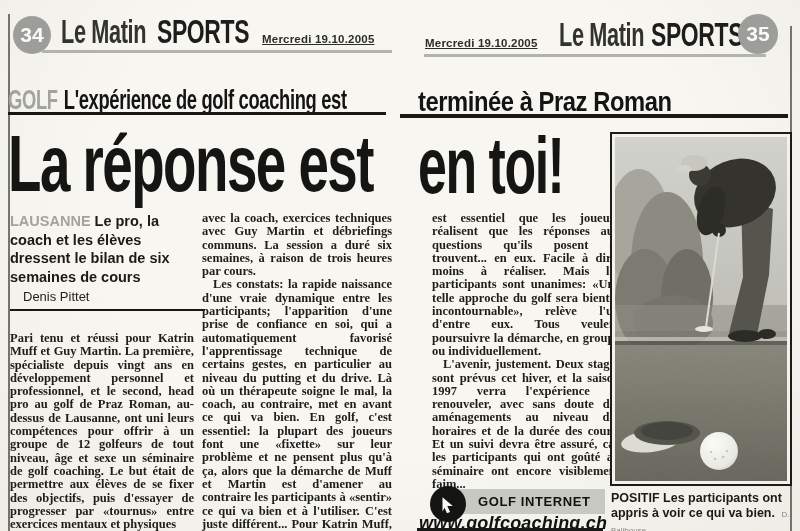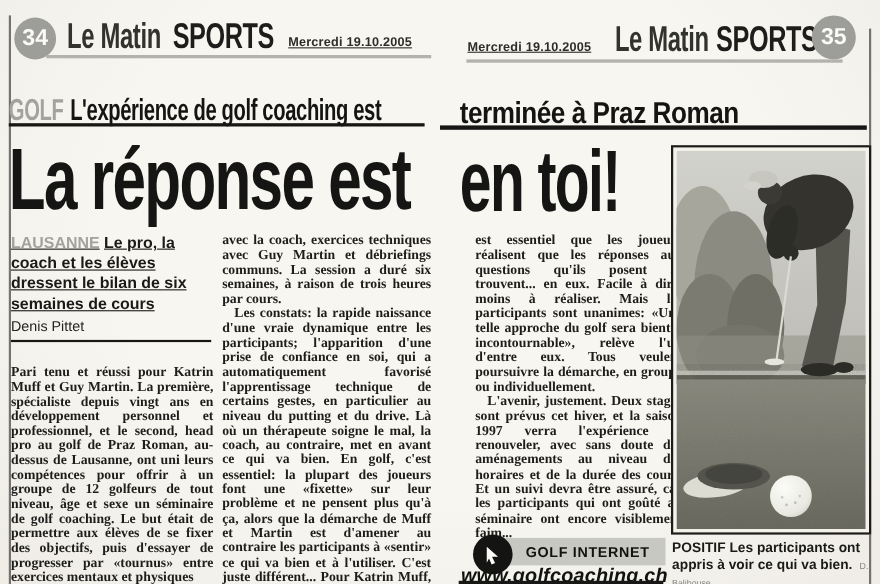--- a/index.html
+++ b/index.html
@@ -17,23 +17,23 @@
   .pagenum{
     width:38px;height:38px;border-radius:50%;background:#9d9d99;color:#fbfaf7;
     font-weight:bold;font-size:21px;display:flex;align-items:center;justify-content:center;
   }
   .masthead-name{font-size:31px;font-weight:bold;color:#32322f;letter-spacing:-.5px;}
   .masthead-section{font-size:31px;font-weight:bold;color:#1d1d1b;letter-spacing:-.5px;}
   .date{font-size:11.5px;font-weight:bold;color:#2d2d2a;letter-spacing:.2px;text-decoration:underline;}
   .kicker{font-size:27px;font-weight:bold;letter-spacing:-.5px;color:#141412;}
   .kicker .lab{color:#a3a39d;margin-right:9px;}
   .headline{font-size:72px;font-weight:bold;letter-spacing:-2px;color:#151513;line-height:72px;}
-  .lead{width:186px;font-size:14.5px;line-height:18.5px;font-weight:bold;color:#1a1a18;text-decoration:underline;}
+  .lead{width:186px;font-size:14.5px;line-height:18.5px;font-weight:bold;color:#1a1a18;}
   .lead .loc{color:#a3a39d;margin-right:4px;}
-  .byline{width:182px;font-size:13px;color:#232321;padding-bottom:5px;border-bottom:2px solid #171715;}
+  .byline{width:182px;font-size:13px;color:#232321;padding-bottom:5px;border-bottom:2px solid #171715;padding-left:13px;}
   .bodycol{
     font-family:"Liberation Serif", serif;font-size:12.5px;line-height:13.3px;
     text-align:justify;color:#1d1d1b;hyphens:auto;-webkit-hyphens:auto;
   }
   .bodycol p{margin:0;font-weight:bold;}
   .bodycol p.ind{text-indent:11px;}
   .sitebar{background:#c8c8c2;height:25px;display:flex;align-items:center;}
   .sitebar .lbl{font-size:13px;font-weight:bold;letter-spacing:.6px;color:#121210;padding-left:26px;}
   .sitecircle{width:36px;height:36px;border-radius:50%;background:#141412;display:flex;align-items:center;justify-content:center;}
   .siteurl{font-size:18px;font-weight:bold;font-style:italic;color:#121210;letter-spacing:.2px;}

